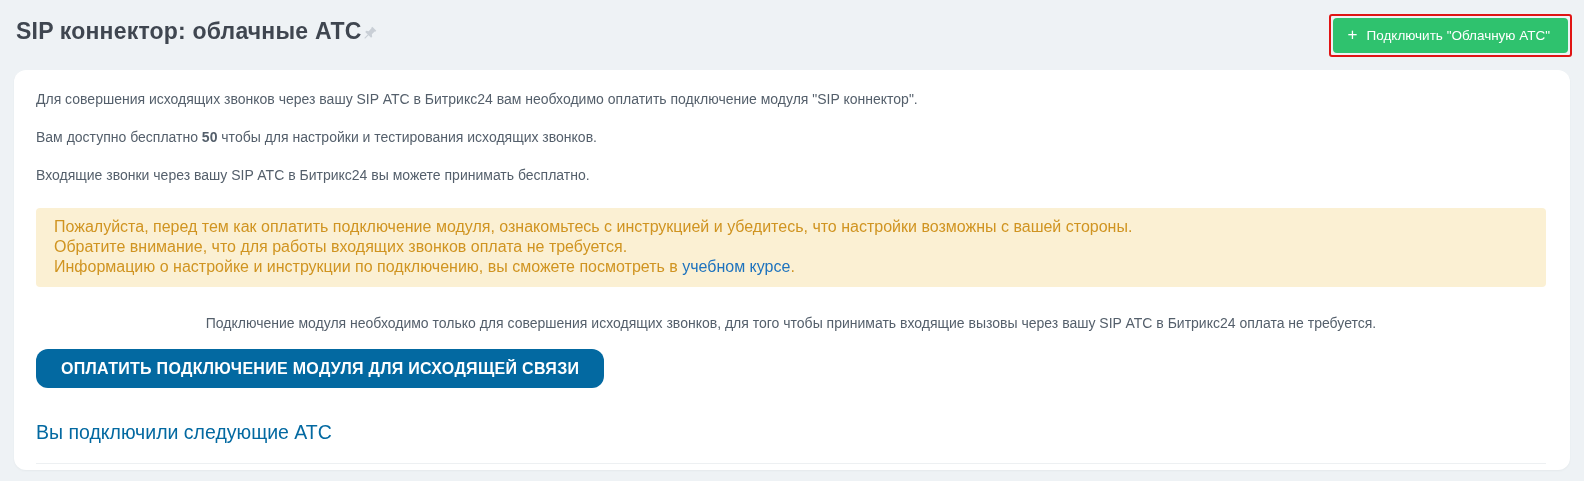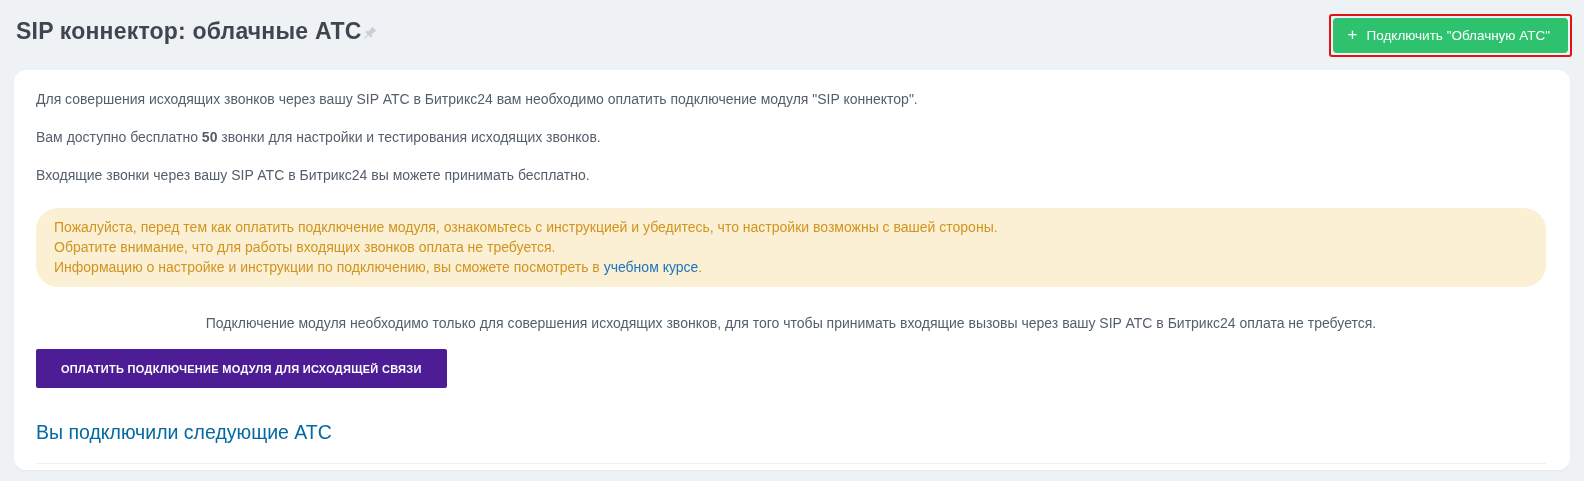--- a/index.html
+++ b/index.html
@@ -67,42 +67,42 @@
   }
   .para {
     font-size: 14px;
     color: #545f6b;
     margin: 0 0 21px 0;
     line-height: 17px;
   }
   .para b { font-weight: 700; }
   .notice {
     background: #fbf0d3;
-    border-radius: 22px;
+    border-radius: 4px;
     padding: 9px 18px 10px 18px;
     margin: 24px 0 0 0;
-    font-size: 14px;
+    font-size: 16px;
     line-height: 20px;
     color: #d09421;
   }
   .notice a {
     color: #1e73be;
     text-decoration: none;
     cursor: pointer;
   }
   .after-notice { margin: 28px 0 0 0; text-align: center; }
   .btn-pay {
     margin-top: 17px;
-    background: #4c1d95;
+    background: #0369a1;
     color: #ffffff;
     border: none;
-    border-radius: 2px;
+    border-radius: 12px;
     height: 39px;
     padding: 0 25px;
-    font-size: 11px;
+    font-size: 16px;
     font-weight: 700;
     font-family: inherit;
     letter-spacing: .3px;
     text-transform: uppercase;
     cursor: pointer;
   }
   .connected-heading {
     margin: 33px 0 0 0;
     font-size: 19.5px;
     font-weight: 400;
@@ -131,21 +131,21 @@
   <div class="connect-outline">
     <button class="btn-connect">
       <span class="plus">+</span>
       <span>Подключить "Облачную АТС"</span>
     </button>
   </div>
 </div>
 
 <div class="card">
   <p class="para">Для совершения исходящих звонков через вашу SIP АТС в Битрикс24 вам необходимо оплатить подключение модуля "SIP коннектор".</p>
-  <p class="para"><span>Вам доступно бесплатно </span><b>50</b><span> звонки для настройки и тестирования исходящих звонков.</span></p>
+  <p class="para"><span>Вам доступно бесплатно </span><b>50</b><span> чтобы для настройки и тестирования исходящих звонков.</span></p>
   <p class="para" style="margin-bottom:0">Входящие звонки через вашу SIP АТС в Битрикс24 вы можете принимать бесплатно.</p>
 
   <div class="notice">
     <div>Пожалуйста, перед тем как оплатить подключение модуля, ознакомьтесь с инструкцией и убедитесь, что настройки возможны с вашей стороны.</div>
     <div>Обратите внимание, что для работы входящих звонков оплата не требуется.</div>
     <div><span>Информацию о настройке и инструкции по подключению, вы сможете посмотреть в </span><a>учебном курсе</a><span>.</span></div>
   </div>
 
   <p class="para after-notice">Подключение модуля необходимо только для совершения исходящих звонков, для того чтобы принимать входящие вызовы через вашу SIP АТС в Битрикс24 оплата не требуется.</p>
 

